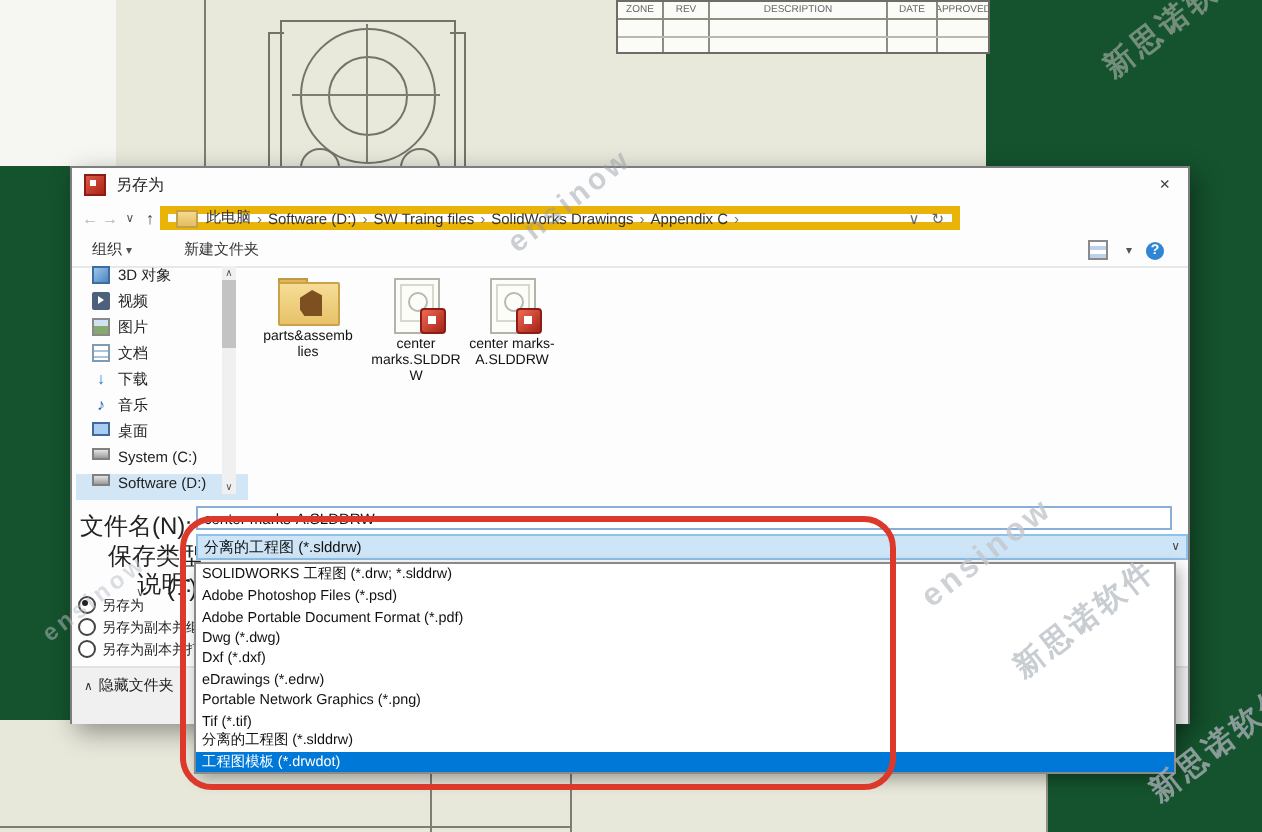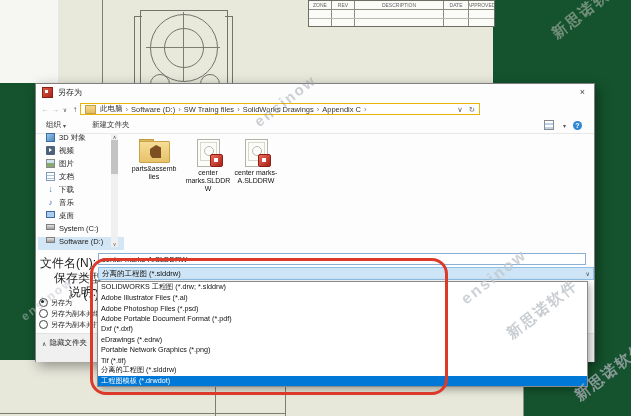--- a/index.html
+++ b/index.html
@@ -26,21 +26,21 @@
   
   .dialog{left:35px;top:83px;width:558px;height:277px;background:#fdfdfd;border:1px solid #7e7e7e;
     box-shadow:3px 4px 12px rgba(0,0,0,.38);z-index:10;}
   .dlg-title{left:0;top:0;width:100%;height:17px;display:flex;align-items:center;}
   .dlg-ico{width:9px;height:9px;margin:0 5px 0 6px;background:linear-gradient(135deg,#e05a49,#a92417);border:1px solid #8c1d13;position:relative;}
   .dlg-ico::after{content:"";position:absolute;left:2px;top:2px;width:3px;height:3px;background:#fff;}
   .t-title{font-size:8px;color:#222;}
   .t-close{margin-left:auto;margin-right:9px;font-size:9px;color:#444;line-height:9px;}
   .addr-row{left:0;top:17px;width:100%;height:16px;display:flex;align-items:center;font-size:8px;color:#555;}
   .nav-g{width:10px;text-align:center;font-size:8px;}
-  .addr-box{position:absolute;left:44px;top:2px;width:400px;height:12px;background:#fff;border:1px solid #eab308;
+  .addr-box{position:absolute;left:44px;top:2px;width:400px;height:12px;background:#fff;border:4px solid #eab308;
     display:flex;align-items:center;font-size:7.5px;color:#333;padding:0 2px;box-sizing:border-box;}
   .bc-folder{width:9px;height:7px;background:linear-gradient(180deg,#f4da8e,#e4bd62);border:1px solid #c49f46;margin:0 3px 0 2px;flex:none;}
   .bc-i{margin:0 1px;white-space:nowrap;}
   .bc-s{margin:0 2px;color:#777;}
   .addr-tools{margin-left:auto;display:flex;gap:6px;color:#666;font-size:7.5px;padding-right:2px;}
   .search-box{position:absolute;left:448px;top:2px;width:108px;height:12px;background:#fff;border:1px solid #d9d9d9;
     display:flex;align-items:center;box-sizing:border-box;}
   .search-box input{flex:1;border:none;outline:none;font-size:7px;color:#333;padding:0 2px;background:transparent;min-width:0;
     font-family:"Liberation Sans","DejaVu Sans",sans-serif;}
   .search-box input::placeholder{color:#8a8a8a;}
@@ -299,23 +299,23 @@
     </div>
 
     <div class="hidefold">
       <span class="hf-caret">∧</span>
       <span>隐藏文件夹</span>
     </div>
   </div>
 
   <div class="abs dropdown">
     <div class="dd-row">SOLIDWORKS 工程图 (*.drw; *.slddrw)</div>
-    <div class="dd-row">Adobe Illustrator Files (*.ai)</div>
     <div class="dd-row">Adobe Photoshop Files (*.psd)</div>
     <div class="dd-row">Adobe Portable Document Format (*.pdf)</div>
+    <div class="dd-row">Dwg (*.dwg)</div>
     <div class="dd-row">Dxf (*.dxf)</div>
     <div class="dd-row">eDrawings (*.edrw)</div>
     <div class="dd-row">Portable Network Graphics (*.png)</div>
     <div class="dd-row">Tif (*.tif)</div>
     <div class="dd-row">分离的工程图 (*.slddrw)</div>
     <div class="dd-row sel">工程图模板 (*.drwdot)</div>
   </div>
 
   <div class="abs annot"></div>
 

